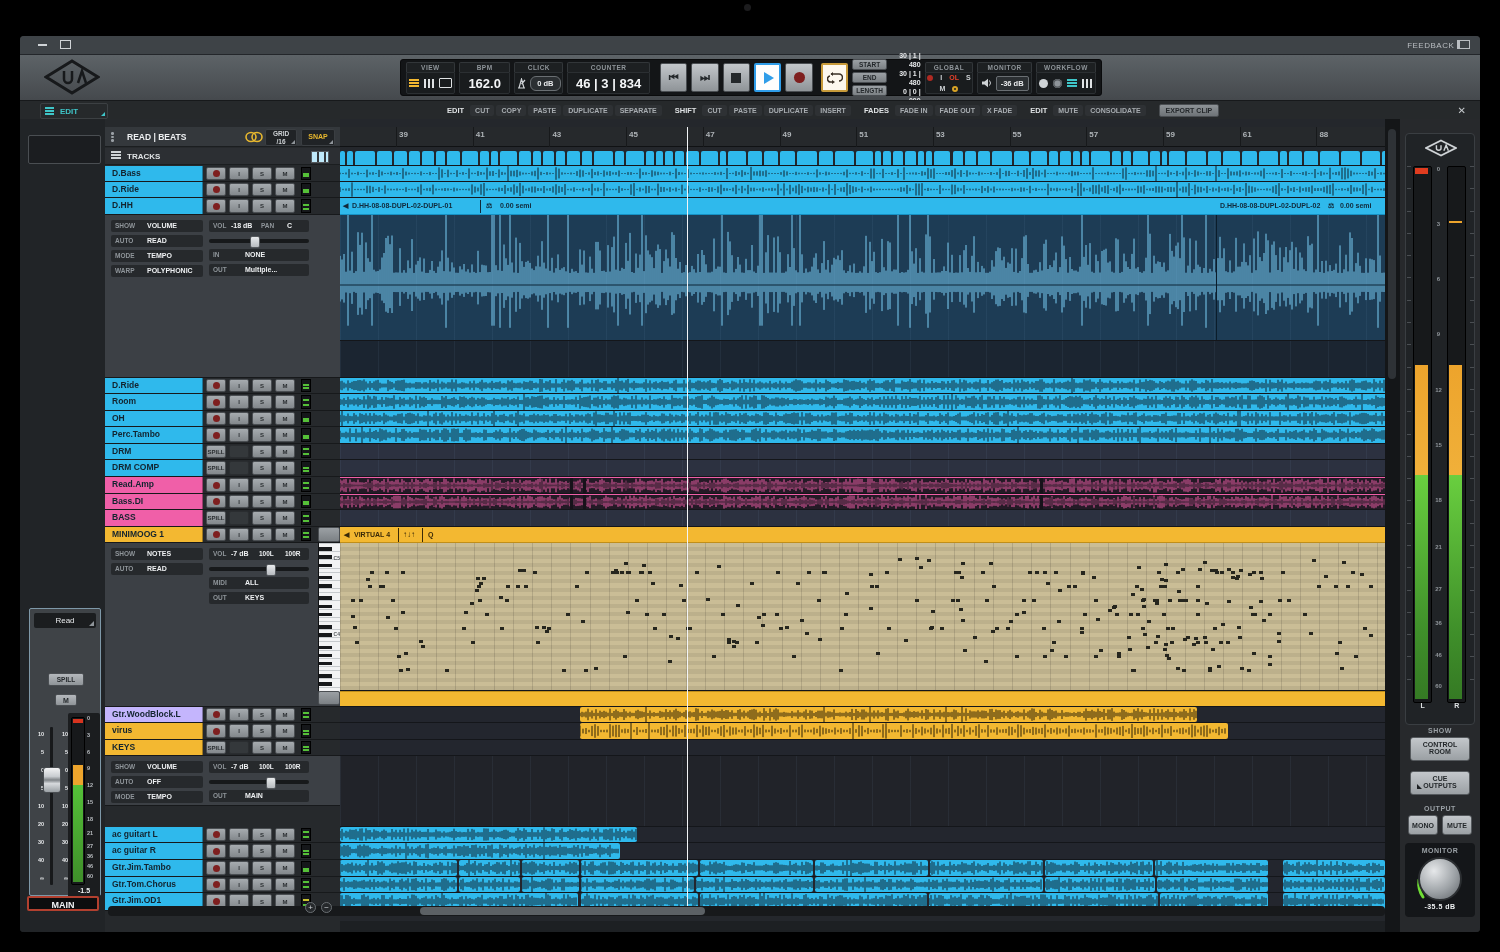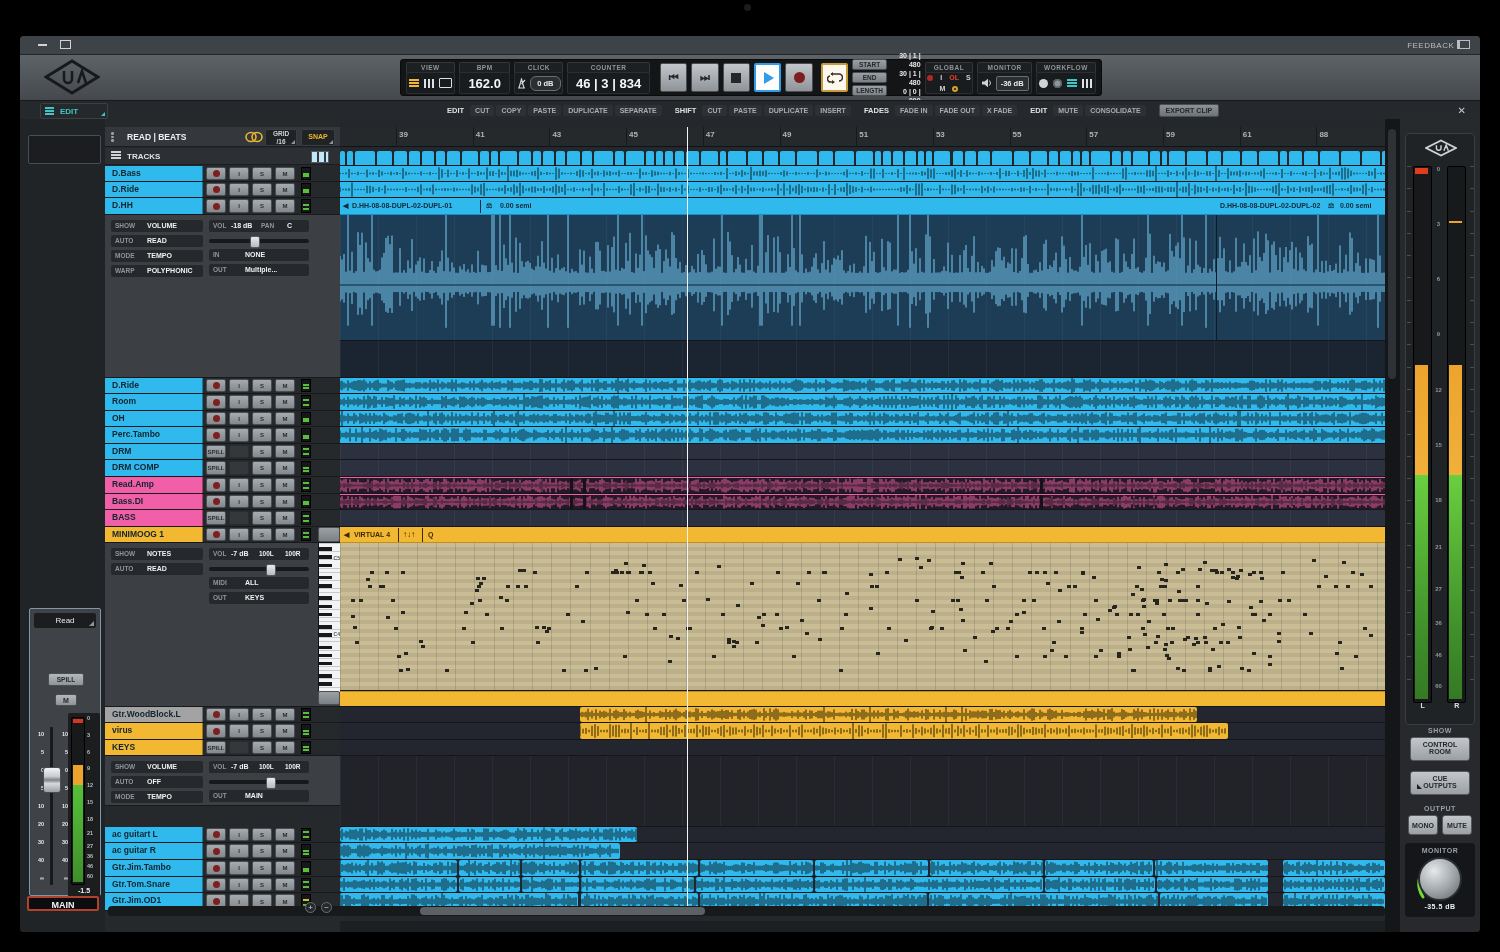--- a/index.html
+++ b/index.html
@@ -488,21 +488,21 @@
               </div>
               <div class="tctl" style="height: 13px; margin-top: 1px;">I</div>
               <div class="tctl" style="height: 13px; margin-top: 1px;">S</div>
               <div class="tctl" style="height: 13px; margin-top: 1px;">M</div>
               <div class="tmeter" style="height: 13px; margin-top: 1px;">
                 <i style="bottom: 2px;"></i>
                 <i style="bottom: 6px;"></i>
               </div>
             </div>
             <div class="trow" style="top: 588px; height: 16px;">
-              <div class="tname" style="background: #a3a3a3;">Gtr.WoodBlock.L</div>
+              <div class="tname" style="background: #c4b5fd;">Gtr.WoodBlock.L</div>
               <div class="tctl" style="height: 13px; margin-top: 1px;">
                 <span class="recdot"></span>
               </div>
               <div class="tctl" style="height: 13px; margin-top: 1px;">I</div>
               <div class="tctl" style="height: 13px; margin-top: 1px;">S</div>
               <div class="tctl" style="height: 13px; margin-top: 1px;">M</div>
               <div class="tmeter" style="height: 13px; margin-top: 1px;">
                 <i style="bottom: 2px;"></i>
                 <i style="bottom: 6px;"></i>
               </div>
@@ -564,21 +564,21 @@
               </div>
               <div class="tctl" style="height: 14px; margin-top: 1px;">I</div>
               <div class="tctl" style="height: 14px; margin-top: 1px;">S</div>
               <div class="tctl" style="height: 14px; margin-top: 1px;">M</div>
               <div class="tmeter" style="height: 14px; margin-top: 1px;">
                 <i style="bottom: 2px;"></i>
                 <i style="bottom: 4px;"></i>
               </div>
             </div>
             <div class="trow" style="top: 758px; height: 16px;">
-              <div class="tname" style="background: rgb(47, 185, 236);">Gtr.Tom.Snare</div>
+              <div class="tname" style="background: rgb(47, 185, 236);">Gtr.Tom.Chorus</div>
               <div class="tctl" style="height: 13px; margin-top: 1px;">
                 <span class="recdot"></span>
               </div>
               <div class="tctl" style="height: 13px; margin-top: 1px;">I</div>
               <div class="tctl" style="height: 13px; margin-top: 1px;">S</div>
               <div class="tctl" style="height: 13px; margin-top: 1px;">M</div>
               <div class="tmeter" style="height: 13px; margin-top: 1px;">
                 <i style="bottom: 2px;"></i>
                 <i style="bottom: 7px;"></i>
               </div>

